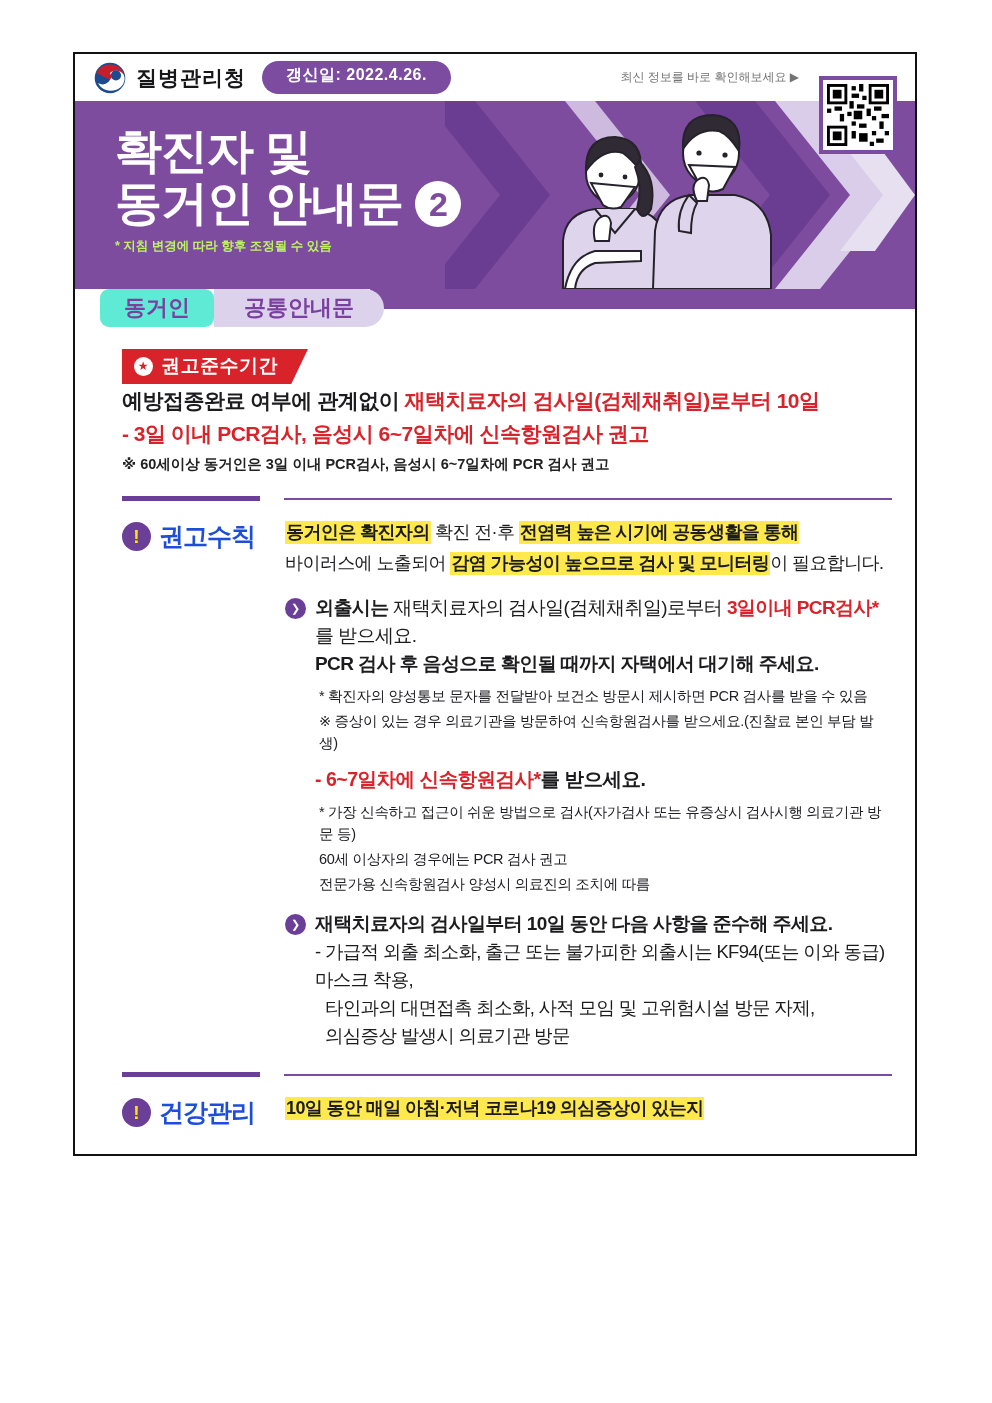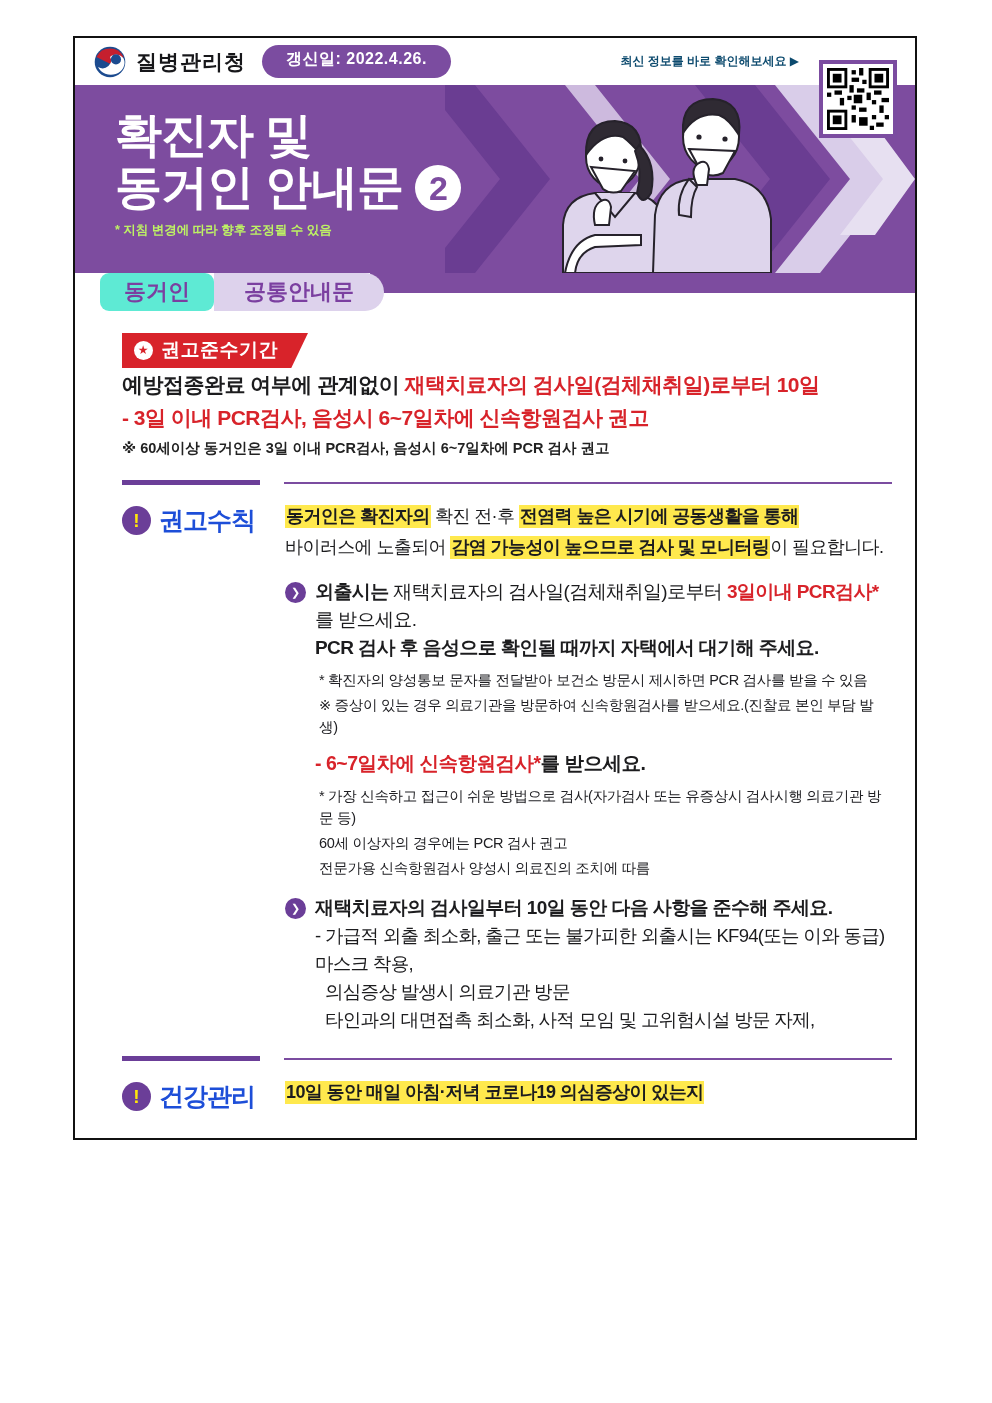--- a/index.html
+++ b/index.html
@@ -1,32 +1,32 @@
 <!DOCTYPE html>
 <html><head>
 <meta charset="utf-8">
 <style>
   html,body{margin:0;padding:0;}
   body{
     width:992px;height:1403px;background:#ffffff;position:relative;
     font-family:"Liberation Sans","DejaVu Sans",sans-serif;color:#1c1c1e;
   }
   .page{
-    position:absolute;left:73px;top:36px;width:840px;height:1100px;
+    position:absolute;left:73px;top:52px;width:840px;height:1100px;
     border:2px solid #111;background:#fff;overflow:hidden;
   }
   
   .hdr{height:47px;display:flex;align-items:center;padding:0 16px 0 18px;}
   .hdr .logo{width:34px;height:34px;margin-right:9px;flex:0 0 auto;}
   .org{font-size:21px;font-weight:bold;letter-spacing:1px;color:#17171a;}
   .upd{
     margin-left:16px;background:#7b4ca0;color:#fff;font-weight:bold;font-size:16px;
     padding:4px 24px 8px;border-radius:18px;letter-spacing:.5px;
   }
-  .qr-hint{margin-left:auto;margin-right:100px;font-size:12px;font-weight:bold;color:#0c4a6e;}
+  .qr-hint{margin-left:auto;margin-right:100px;font-size:12px;font-weight:normal;color:#737373;}
   .qr{
     position:absolute;top:22px;right:18px;width:62px;height:62px;background:#fff;
     border:4px solid #7b4ca0;padding:4px;z-index:30;
   }
   .qr svg{display:block;width:100%;height:100%;}
   
   .banner{position:relative;height:188px;background:#7d4c9f;overflow:hidden;}
   .banner svg.art{position:absolute;right:0;top:0;height:188px;width:470px;}
   .title-blk{position:absolute;left:40px;top:24px;z-index:5;}
   .title-line{font-size:47px;line-height:52px;font-weight:800;color:#fff;letter-spacing:-1px;}
@@ -229,22 +229,22 @@
         <div class="subred"><span class="sg-redb">- 6~7일차에 신속항원검사*</span><span class="sg-b">를 받으세요.</span></div>
         <div class="note">* 가장 신속하고 접근이 쉬운 방법으로 검사(자가검사 또는 유증상시 검사시행 의료기관 방문 등)</div>
         <div class="note">60세 이상자의 경우에는 PCR 검사 권고</div>
         <div class="note">전문가용 신속항원검사 양성시 의료진의 조치에 따름</div>
 
         <div class="bullet">
           <div class="b-ico">❯</div>
           <div class="b-text"><span class="sg-b">재택치료자의 검사일부터 10일 동안 다음 사항을 준수해 주세요.</span></div>
         </div>
         <div class="sublist">- 가급적 외출 최소화, 출근 또는 불가피한 외출시는 KF94(또는 이와 동급) 마스크 착용,</div>
+        <div class="sublist" style="padding-left:40px;">타인과의 대면접촉 최소화, 사적 모임 및 고위험시설 방문 자제,</div>
         <div class="sublist" style="padding-left:40px;">의심증상 발생시 의료기관 방문</div>
-        <div class="sublist" style="padding-left:40px;">타인과의 대면접촉 최소화, 사적 모임 및 고위험시설 방문 자제,</div>
       </div>
     </div>
 
     <div class="divider">
         <div class="thick"></div>
         <div class="thin"></div>
       </div>
 
     <div class="section">
       <div class="sec-head">

